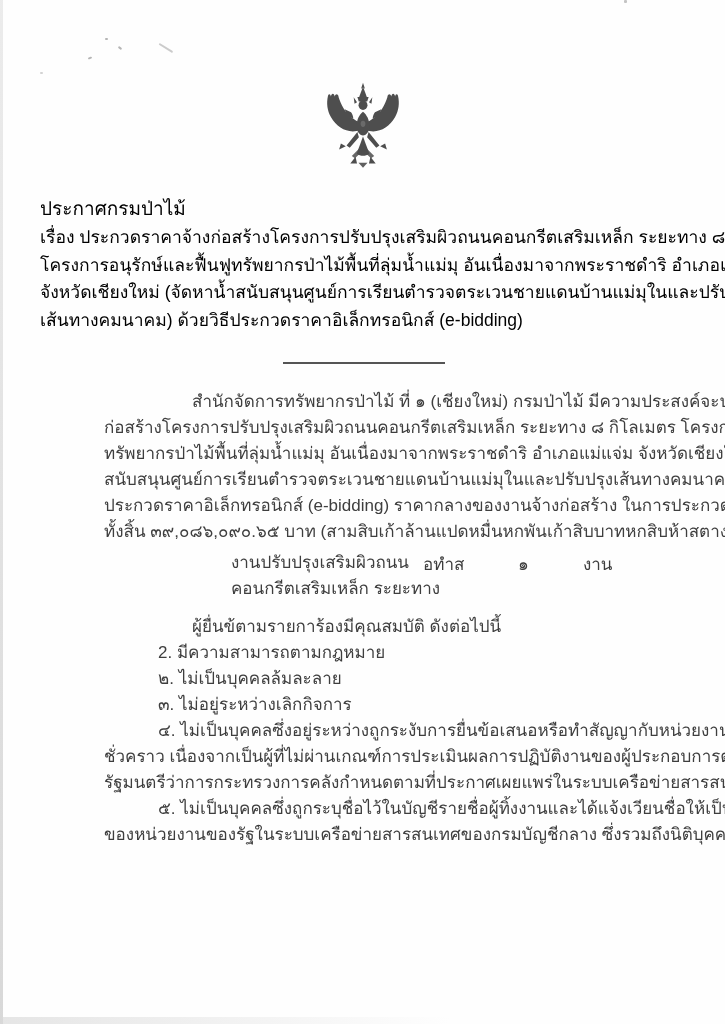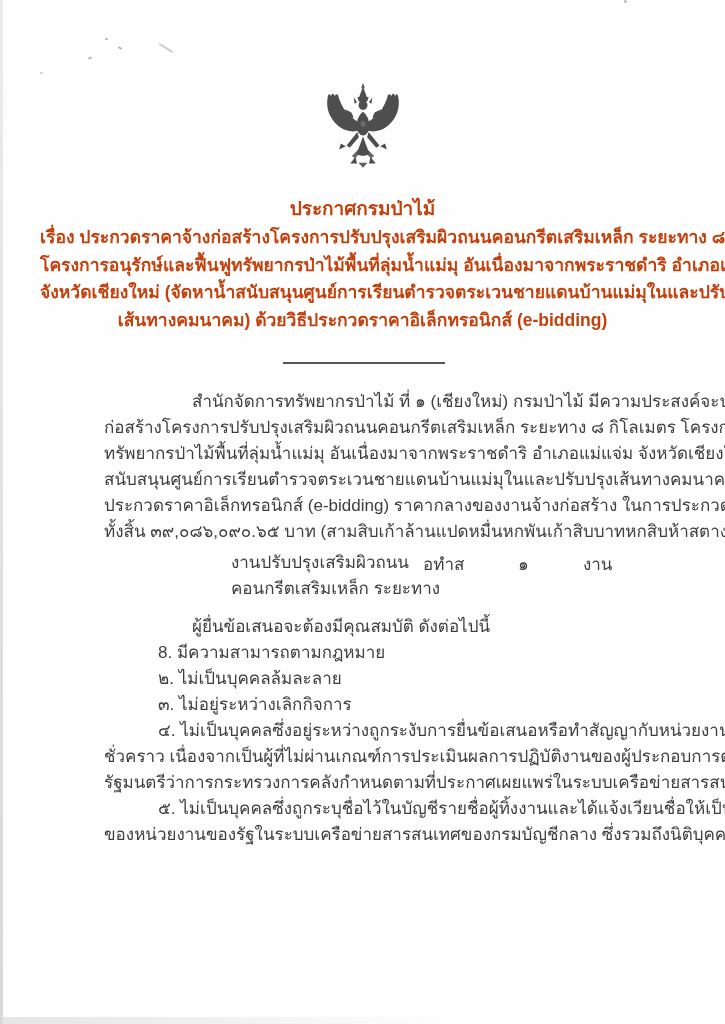--- a/index.html
+++ b/index.html
@@ -23,21 +23,21 @@
   .s3{left:158px;top:47px;width:16px;height:1.5px;transform:rotate(32deg);opacity:.7;}
   .s4{left:88px;top:57px;width:4px;height:2px;transform:rotate(-20deg);}
   .s5{left:40px;top:72px;width:3px;height:2px;opacity:.6;}
   .s6{left:624px;top:0;width:3px;height:3px;opacity:.8;}
 
   .emblem{position:absolute;top:82px;left:0;right:0;text-align:center;}
   .emblem svg{width:92px;height:112px;}
 
   .title-block{
     position:absolute;top:194px;left:40px;right:40px;
-    text-align:center;font-weight:bold;color:#c2410c;
+    font-weight:normal;color:#000000;
   }
   .main-title{font-size:19px;line-height:30px;}
   .subject-line{font-size:17.5px;line-height:27.5px;white-space:nowrap;}
 
   .divider{position:absolute;top:362px;left:283px;width:162px;height:2px;background:#555;}
 
   .body-block{position:absolute;top:389px;left:104px;width:560px;font-size:17px;}
   .doc-line{line-height:26px;white-space:nowrap;}
   .para .doc-line:first-child{text-indent:88px;}
 
@@ -127,24 +127,24 @@
             <div class="doc-line">งานปรับปรุงเสริมผิวถนน</div>
             <div class="doc-line">คอนกรีตเสริมเหล็ก ระยะทาง</div>
           </div>
         <div class="item-qty-label">อทำส</div>
         <div class="item-qty">๑</div>
         <div class="item-unit">งาน</div>
       </div>
     </div>
 
     <div class="qual-block">
-      <div class="qual-header">ผู้ยื่นข้อเสนอจะต้องมีคุณสมบัติ ดังต่อไปนี้</div>
+      <div class="qual-header">ผู้ยื่นข้ตามรายการ้องมีคุณสมบัติ ดังต่อไปนี้</div>
       <div>
           <div class="qual-item">
-            <div class="doc-line">8. มีความสามารถตามกฎหมาย</div>
+            <div class="doc-line">2. มีความสามารถตามกฎหมาย</div>
           </div>
           <div class="qual-item">
             <div class="doc-line">๒. ไม่เป็นบุคคลล้มละลาย</div>
           </div>
           <div class="qual-item">
             <div class="doc-line">๓. ไม่อยู่ระหว่างเลิกกิจการ</div>
           </div>
           <div class="qual-item">
             <div class="doc-line">๔. ไม่เป็นบุคคลซึ่งอยู่ระหว่างถูกระงับการยื่นข้อเสนอหรือทำสัญญากับหน่วยงานของรัฐไว้</div>
             <div class="doc-line">ชั่วคราว เนื่องจากเป็นผู้ที่ไม่ผ่านเกณฑ์การประเมินผลการปฏิบัติงานของผู้ประกอบการตามระเบียบ ที่</div>

